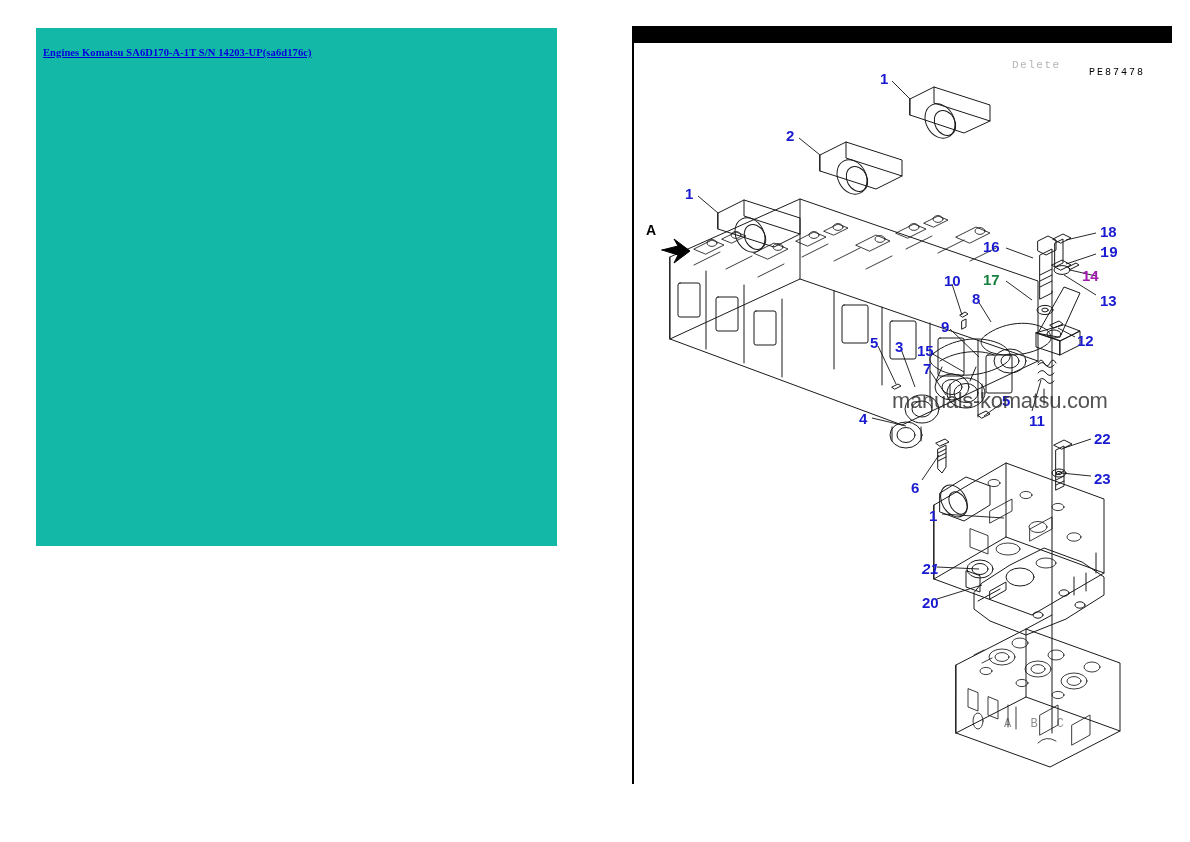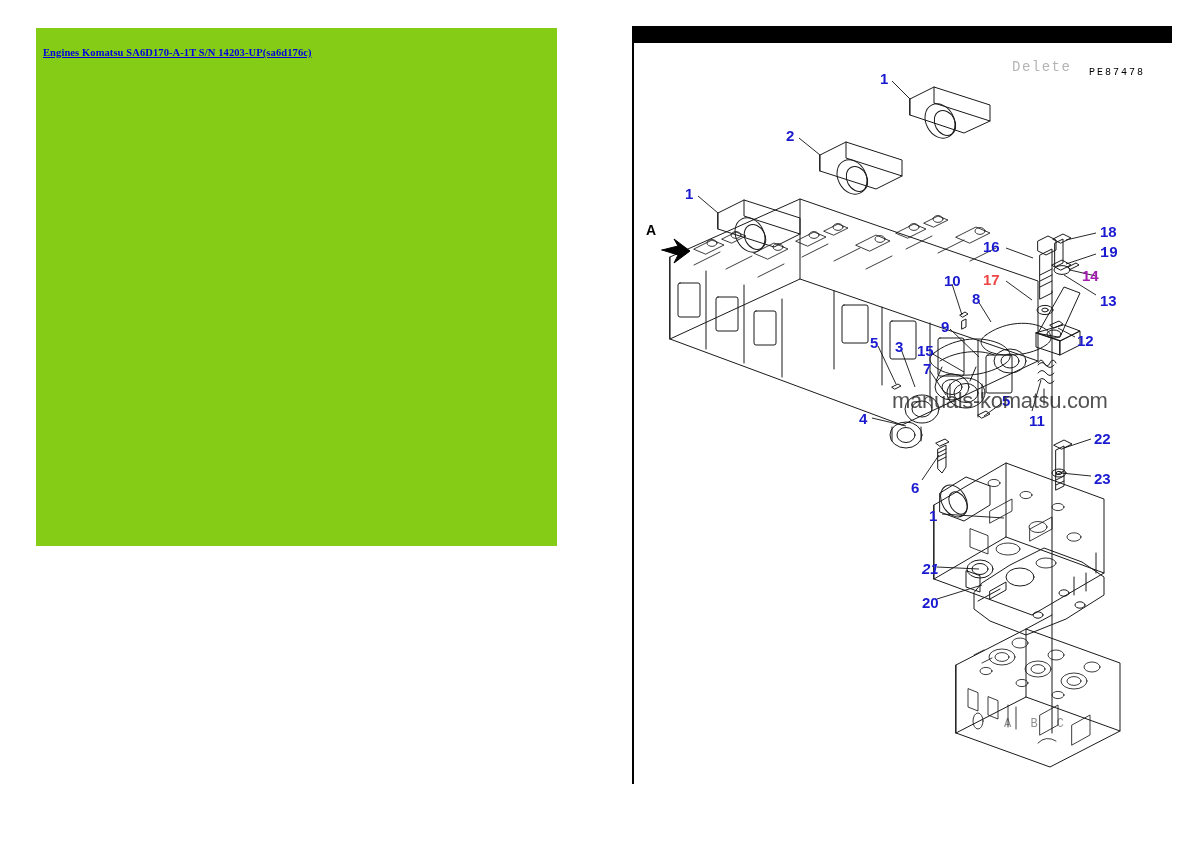--- a/index.html
+++ b/index.html
@@ -17,21 +17,21 @@
     font-family: "Liberation Serif", "DejaVu Serif", serif;
   }
 
   
   #left-panel {
     position: absolute;
     left: 36px;
     top: 28px;
     width: 521px;
     height: 518px;
-    background: #84cc16;
+    background: #14b8a6;
   }
   #catalog-link {
     position: absolute;
     left: 7px;
     top: 20px;
     color: #0000dd;
     font-family: "Liberation Serif", "DejaVu Serif", serif;
     font-size: 10.5px;
     font-weight: bold;
     letter-spacing: 0.1px;
@@ -71,21 +71,21 @@
     top: 21px;
     width: 538px;
     height: 741px;
     background: #ffffff;
   }
 
   .faint-text {
     position: absolute;
     color: #b4b4b4;
     font-family: "Liberation Mono", "DejaVu Sans Mono", monospace;
-    font-size: 14px;
+    font-size: 11px;
     letter-spacing: 1.5px;
     white-space: nowrap;
   }
   #delete-label { left: 378px; top: 16px; }
 
   #drawing-number {
     position: absolute;
     left: 455px;
     top: 24px;
     color: #000000;
@@ -413,21 +413,21 @@
     <div class="section-letter" style="left:12px; top:180px;">A</div>
 
     <div id="callout-layer">
         <div class="callout" style="left: 246px; top: 28px; color: rgb(26, 26, 208);">1</div>
         <div class="callout" style="left: 152px; top: 85px; color: rgb(26, 26, 208);">2</div>
         <div class="callout" style="left: 51px; top: 143px; color: rgb(26, 26, 208);">1</div>
         <div class="callout" style="left: 466px; top: 181px; color: rgb(26, 26, 208);">18</div>
         <div class="callout" style="left: 466px; top: 203px; color: rgb(26, 26, 208); font-family: Liberation Mono, monospace;">19</div>
         <div class="callout" style="left: 349px; top: 196px; color: rgb(26, 26, 208);">16</div>
         <div class="callout" style="left: 448px; top: 225px; color: #a21caf;">14</div>
-        <div class="callout" style="left: 349px; top: 229px; color: #ef4444;">17</div>
+        <div class="callout" style="left: 349px; top: 229px; color: #15803d;">17</div>
         <div class="callout" style="left: 466px; top: 250px; color: rgb(26, 26, 208);">13</div>
         <div class="callout" style="left: 310px; top: 230px; color: rgb(26, 26, 208);">10</div>
         <div class="callout" style="left: 338px; top: 248px; color: rgb(26, 26, 208);">8</div>
         <div class="callout" style="left: 443px; top: 290px; color: rgb(26, 26, 208);">12</div>
         <div class="callout" style="left: 307px; top: 276px; color: rgb(26, 26, 208);">9</div>
         <div class="callout" style="left: 236px; top: 292px; color: rgb(26, 26, 208);">5</div>
         <div class="callout" style="left: 261px; top: 296px; color: rgb(26, 26, 208);">3</div>
         <div class="callout" style="left: 283px; top: 300px; color: rgb(26, 26, 208);">15</div>
         <div class="callout" style="left: 289px; top: 318px; color: rgb(26, 26, 208);">7</div>
         <div class="callout" style="left: 368px; top: 350px; color: rgb(26, 26, 208);">5</div>

